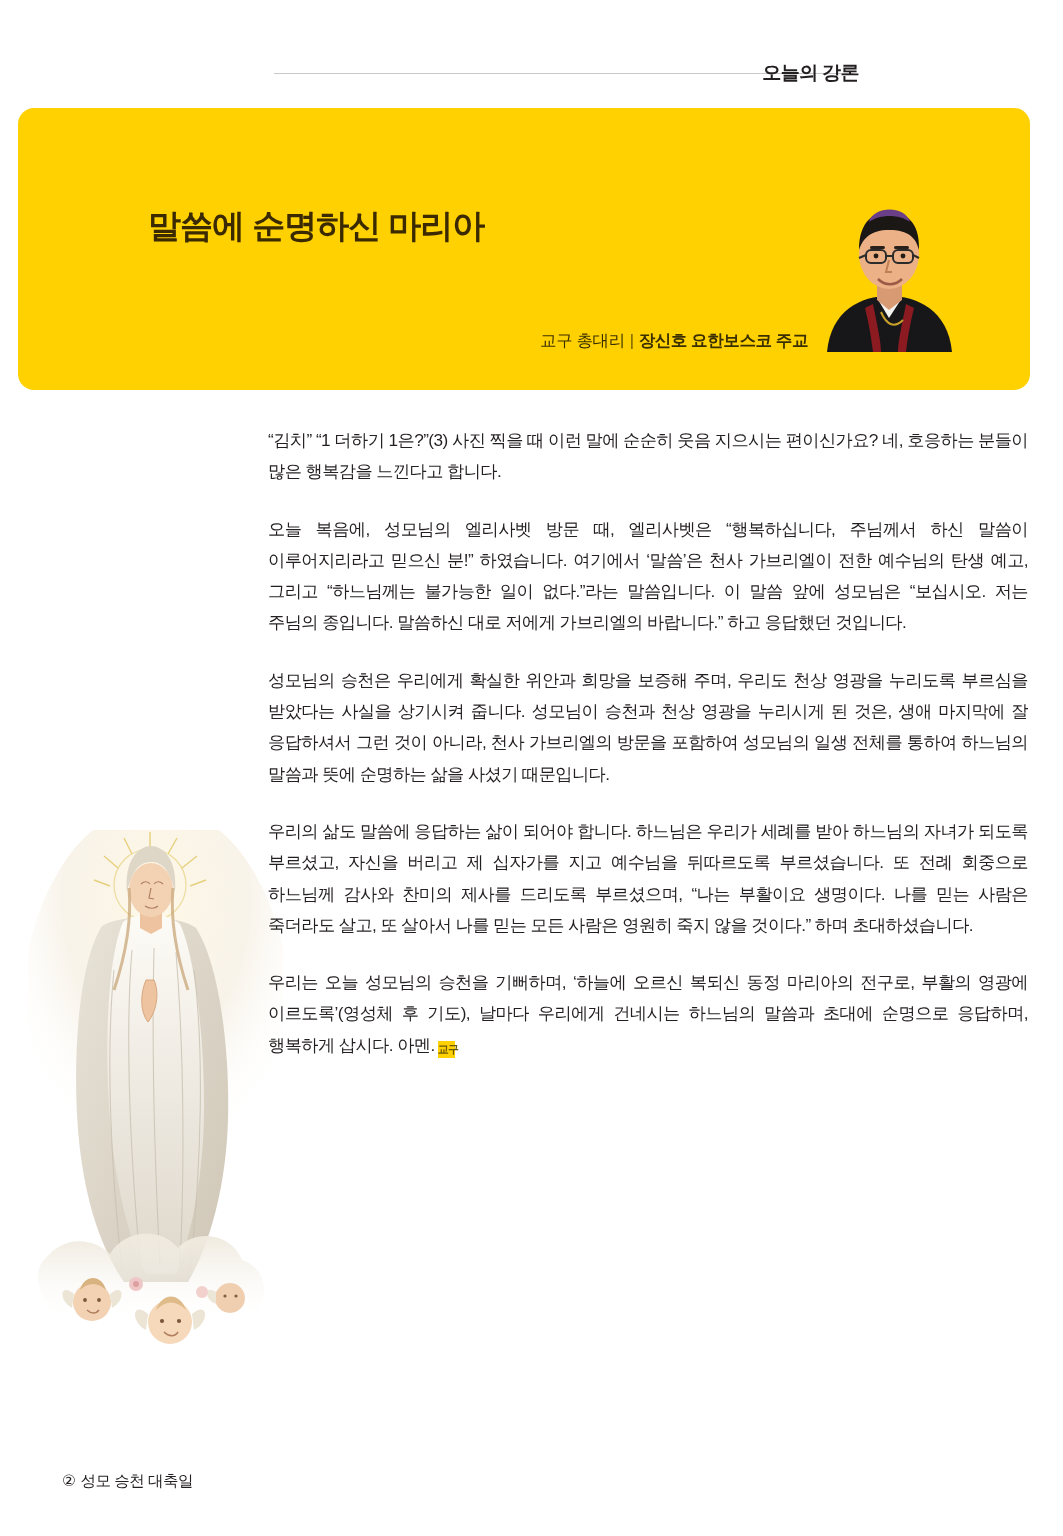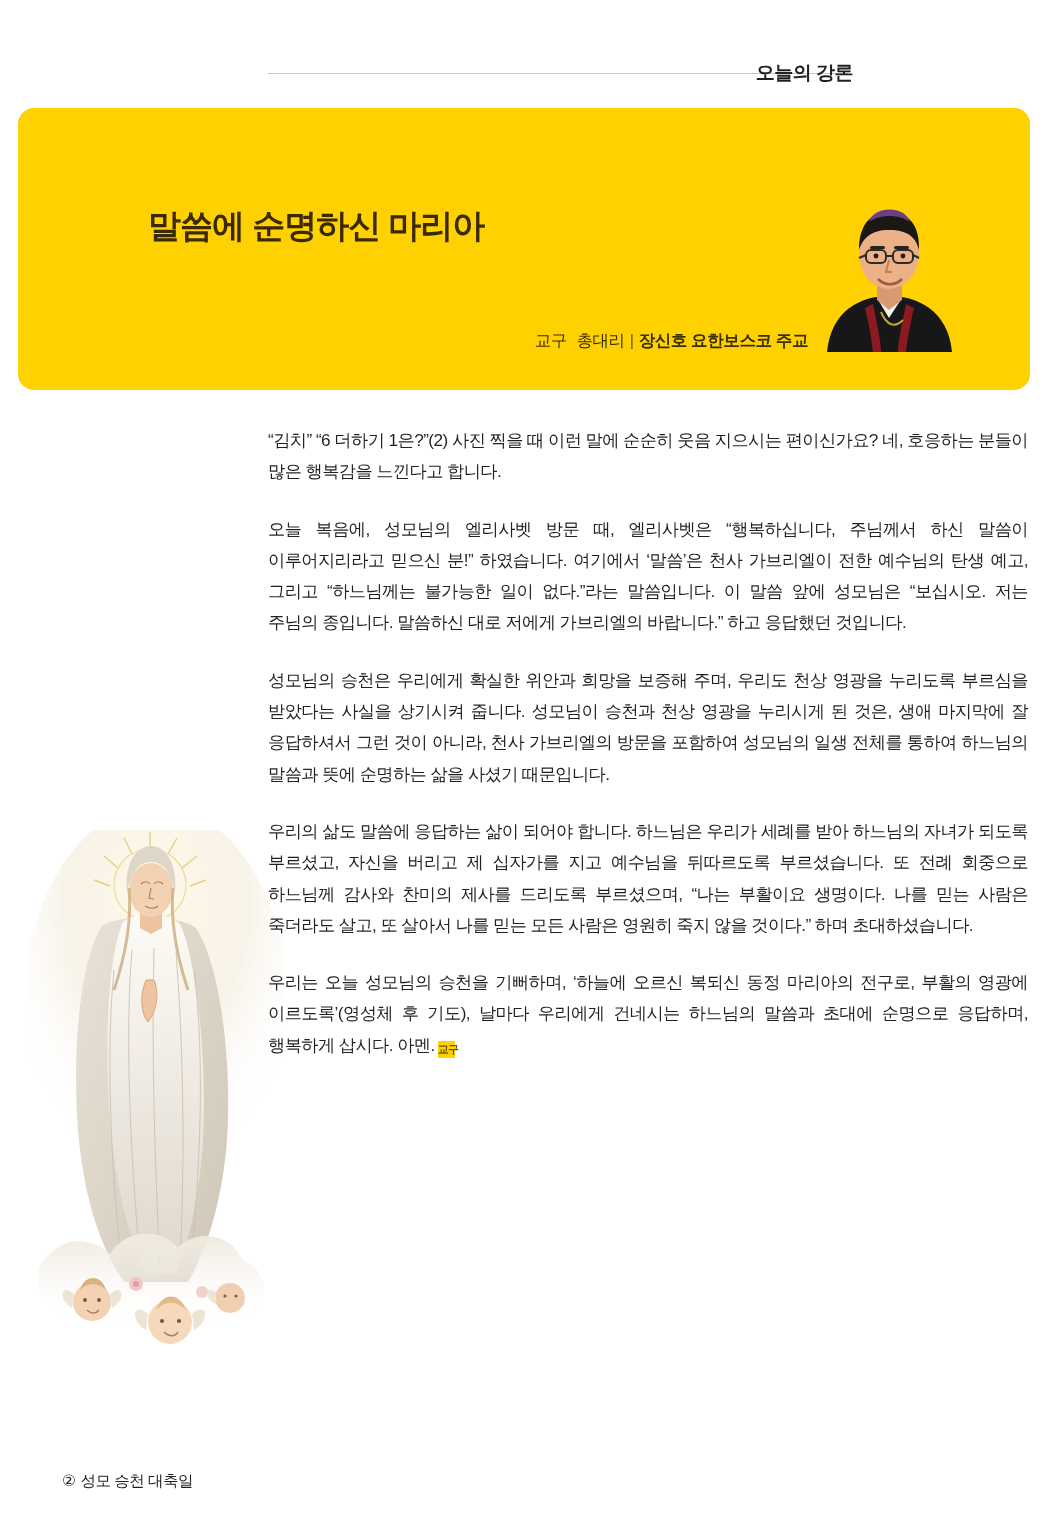--- a/index.html
+++ b/index.html
@@ -13,23 +13,24 @@
     font-family: "Liberation Sans", "DejaVu Sans", sans-serif;
     color: #231f20;
     position: relative;
     overflow: hidden;
   }
 
   
   .page-header {
     position: absolute;
     top: 50px;
-    left: 0;
+    left: 6px;
     width: 883px;
     height: 46px;
+    font-family: Liberation Serif, serif;
   }
   .header-rule {
     position: absolute;
     top: 23px;
     left: 268px;
     width: 580px;
     height: 1px;
     background: #c8c8c8;
   }
   .header-title {
@@ -64,21 +65,21 @@
   .byline {
     position: absolute;
     top: 222px;
     left: 0;
     width: 790px;
     text-align: right;
     font-size: 16.5px;
     letter-spacing: -0.4px;
     color: #3a2f00;
   }
-  .byline .role { font-weight: normal; font-family: Liberation Mono, monospace; }
+  .byline .role { font-weight: normal; }
   .byline .sep  { margin: 0 5px; color: #6b5a00; }
   .byline .name { font-weight: bold; }
 
   
   .portrait {
     position: absolute;
     top: 84px;
     right: 68px;
     width: 145px;
     height: 160px;
@@ -293,21 +294,21 @@
       <circle cx="208" cy="466" r="1.6" fill="#7b5638"></circle>
     </g>
 
     <circle cx="108" cy="454" r="7" fill="#f0c7c7"></circle>
     <circle cx="108" cy="454" r="3" fill="#dda0a0"></circle>
     <circle cx="174" cy="462" r="6" fill="#f2d0cb"></circle>
   </svg>
 </div>
 
 <div class="body-col">
-  <p>“김치” “6 더하기 1은?”(2) 사진 찍을 때 이런 말에 순순히 웃음 지으시는 편이신가요? 네, 호응하는 분들이 많은 행복감을 느낀다고 합니다.</p>
+  <p>“김치” “1 더하기 1은?”(3) 사진 찍을 때 이런 말에 순순히 웃음 지으시는 편이신가요? 네, 호응하는 분들이 많은 행복감을 느낀다고 합니다.</p>
   <p>오늘 복음에, 성모님의 엘리사벳 방문 때, 엘리사벳은 “행복하십니다, 주님께서 하신 말씀이 이루어지리라고 믿으신 분!” 하였습니다. 여기에서 ‘말씀’은 천사 가브리엘이 전한 예수님의 탄생 예고, 그리고 “하느님께는 불가능한 일이 없다.”라는 말씀입니다. 이 말씀 앞에 성모님은 “보십시오. 저는 주님의 종입니다. 말씀하신 대로 저에게 가브리엘의 바랍니다.” 하고 응답했던 것입니다.</p>
   <p>성모님의 승천은 우리에게 확실한 위안과 희망을 보증해 주며, 우리도 천상 영광을 누리도록 부르심을 받았다는 사실을 상기시켜 줍니다. 성모님이 승천과 천상 영광을 누리시게 된 것은, 생애 마지막에 잘 응답하셔서 그런 것이 아니라, 천사 가브리엘의 방문을 포함하여 성모님의 일생 전체를 통하여 하느님의 말씀과 뜻에 순명하는 삶을 사셨기 때문입니다.</p>
   <p>우리의 삶도 말씀에 응답하는 삶이 되어야 합니다. 하느님은 우리가 세례를 받아 하느님의 자녀가 되도록 부르셨고, 자신을 버리고 제 십자가를 지고 예수님을 뒤따르도록 부르셨습니다. 또 전례 회중으로 하느님께 감사와 찬미의 제사를 드리도록 부르셨으며, “나는 부활이요 생명이다. 나를 믿는 사람은 죽더라도 살고, 또 살아서 나를 믿는 모든 사람은 영원히 죽지 않을 것이다.” 하며 초대하셨습니다.</p>
   <p><span>우리는 오늘 성모님의 승천을 기뻐하며, ‘하늘에 오르신 복되신 동정 마리아의 전구로, 부활의 영광에 이르도록’(영성체 후 기도), 날마다 우리에게 건네시는 하느님의 말씀과 초대에 순명으로 응답하며, 행복하게 삽시다. 아멘.</span><span class="endmark">교구</span></p>
 </div>
 
 <div class="footer">
   <span class="pnum">②</span><span>성모 승천 대축일</span>
 </div>
 

